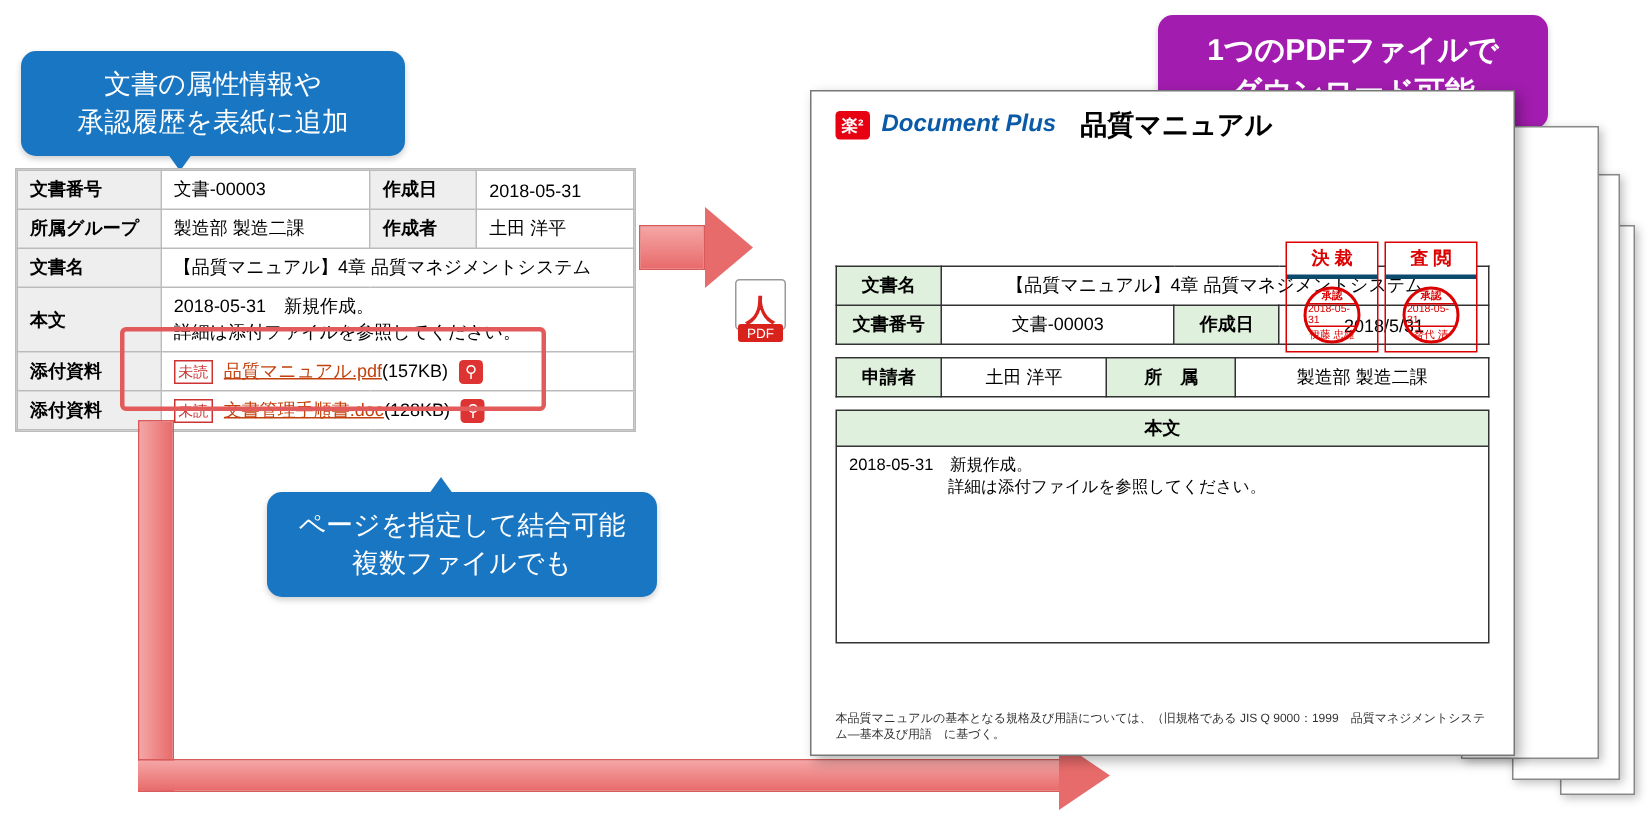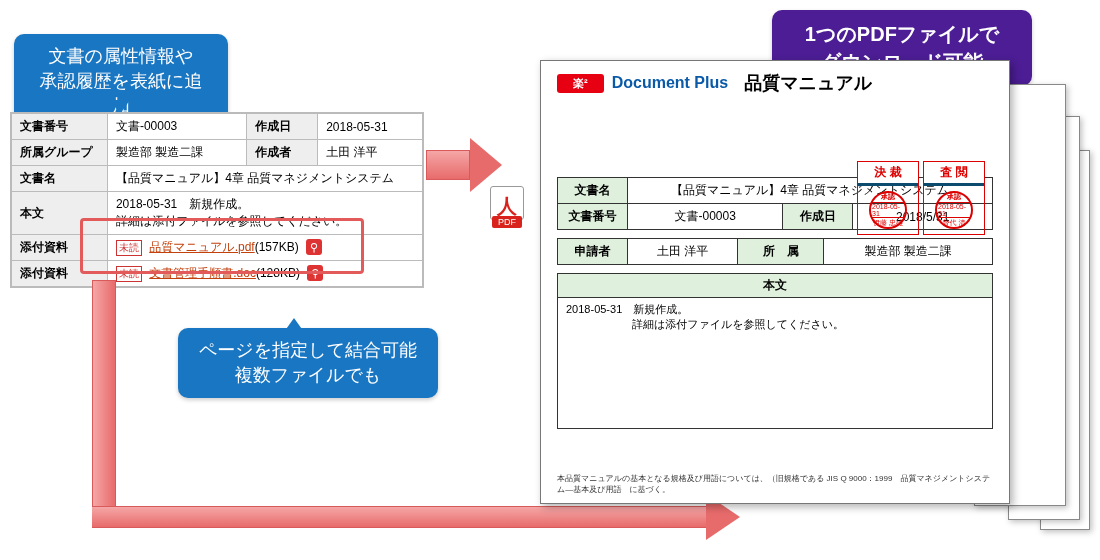--- a/index.html
+++ b/index.html
@@ -1,21 +1,21 @@
 <!DOCTYPE html>
 <html><head>
 <meta charset="utf-8">
 <style>
 html,body{margin:0;padding:0;font-family:"Hiragino Kaku Gothic Pro","Meiryo",sans-serif;background:#fff;width:1100px;height:560px;overflow:hidden}
 *{box-sizing:border-box}
 
 
 .bubble{position:absolute;border-radius:10px;color:#fff;font-size:18px;text-align:center;padding:10px 18px;line-height:1.4;box-shadow:0 2px 4px rgba(0,0,0,.2)}
 .bubble.blue{background:#1976c2}
-.bubble.orange{background:#4c1d95}
+.bubble.orange{background:#a21caf}
 .tail{position:absolute;width:0;height:0}
 
 
 .src-table{position:absolute;border:1px solid #bbb;font-size:12px;background:#fff}
 .src-table table{border-collapse:collapse;width:100%}
 .src-table td{border:1px solid #bbb;padding:4px 8px}
 .src-table td.h{background:#eee;font-weight:bold;white-space:nowrap}
 .src-table a{color:#c2410c;text-decoration:underline}
 .unread{display:inline-block;background:#fff;border:1px solid #c33;color:#c33;font-size:10px;padding:0 2px;margin-right:4px}
 .mag{display:inline-block;width:16px;height:16px;background:#d33;border-radius:3px;color:#fff;font-size:11px;text-align:center;line-height:16px;margin-left:4px}
@@ -32,43 +32,43 @@
 .pdf-icon .pg{width:34px;height:34px;background:#fff;border:1px solid #999;border-radius:3px;position:relative}
 .pdf-icon .sym{position:absolute;top:6px;left:6px;width:22px;height:22px;color:#d9221c;font-size:20px;font-weight:bold;font-family:Georgia,serif}
 .pdf-icon .lbl{position:absolute;bottom:0;left:2px;right:2px;background:#d9221c;color:#fff;font-size:9px;text-align:center;border-radius:2px;padding:1px 1px}
 .page{position:absolute;background:#fff;border:1px solid #888;box-shadow:2px 2px 6px rgba(0,0,0,.25)}
 .page .tiny{font-size:7px;color:#333;padding:4px}
 .page .tiny div{margin:1px 0}
 
 
 .cover{position:absolute;background:#fff;border:1px solid #777;box-shadow:3px 3px 8px rgba(0,0,0,.3);font-size:12px}
 .cover-head{display:flex;align-items:center;gap:8px;padding:10px 16px 4px}
-.logo-raku{background:#e60012;color:#fff;font-size:11px;font-weight:bold;padding:2px 16px;border-radius:3px}
-.logo-dp{color:#0a5aa8;font-weight:bold;font-size:16px}
+.logo-raku{background:#e60012;color:#fff;font-size:11px;font-weight:bold;padding:2px 4px;border-radius:3px}
+.logo-dp{color:#0a5aa8;font-style:italic;font-weight:bold;font-size:16px}
 .cover-title{font-size:18px;font-weight:bold;margin-left:8px}
 .stamps{display:flex;gap:4px;position:absolute;top:100px;right:24px}
 .stamp-box{border:1px solid #d00;width:62px}
 .stamp-h{background:#fff;color:#d00;border-bottom:3px solid #0c4a6e;text-align:center;font-size:12px;padding:2px;font-weight:bold}
 .stamp-body{height:48px;display:flex;align-items:center;justify-content:center}
 .hanko{width:38px;height:38px;border:2px solid #d00;border-radius:50%;display:flex;flex-direction:column;align-items:center;justify-content:center;font-size:7px;color:#d00}
 .hanko .nm{font-weight:bold}
 .hanko .dt{border-top:1px solid #d00;border-bottom:1px solid #d00;padding:0 1px}
 
 .cov-table{margin:8px 16px;border-collapse:collapse;width:calc(100% - 32px);font-size:12px}
 .cov-table td{border:1px solid #333;padding:4px 8px;text-align:center}
 .cov-table td.h{background:#dff0dd;font-weight:bold}
 .cov-body{margin:4px 16px;border:1px solid #333}
 .cov-body-h{background:#dff0dd;text-align:center;font-weight:bold;border-bottom:1px solid #333;padding:3px}
 .cov-body-c{padding:4px 8px;font-size:11px;height:130px}
 .cov-foot{position:absolute;bottom:8px;left:16px;right:16px;font-size:8px;color:#333}
 </style>
 </head>
 <body>
 
-<div class="bubble blue" style="left:14px;top:34px;width:214px">
+<div class="bubble blue" style="left:14px;top:34px;width:256px">
   <div>文書の属性情報や</div>
   <div>承認履歴を表紙に追加</div>
 </div>
 <div class="tail" style="left:110px;top:100px;border-left:10px solid transparent;border-right:10px solid transparent;border-top:14px solid #1976c2"></div>
 
 <div class="bubble orange" style="left:772px;top:10px;width:260px;font-weight:bold;font-size:20px">
   <div>1つのPDFファイルで</div>
   <div>ダウンロード可能</div>
 </div>
 <div class="tail" style="left:880px;top:82px;border-left:12px solid transparent;border-right:12px solid transparent;border-top:16px solid #f39c2c"></div>

